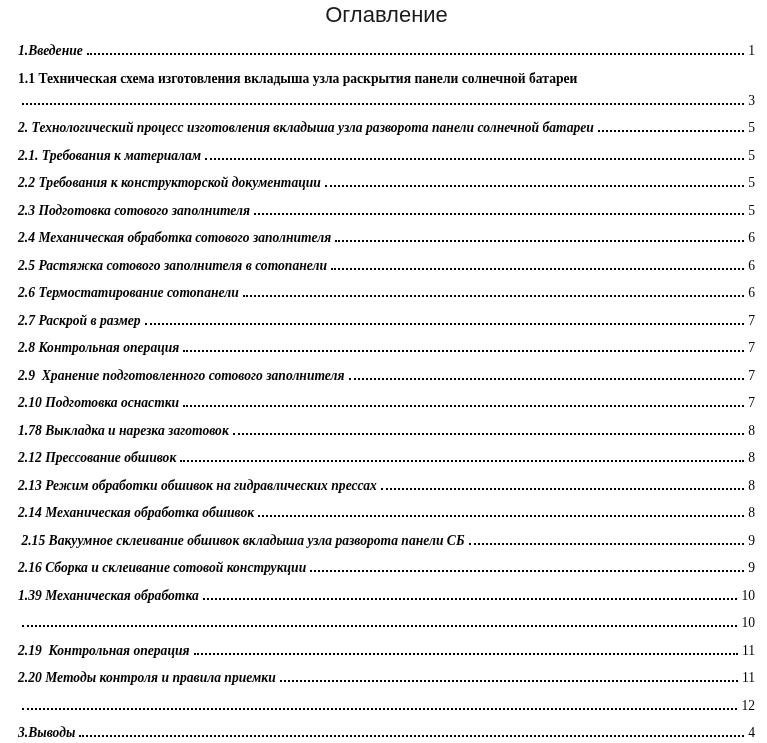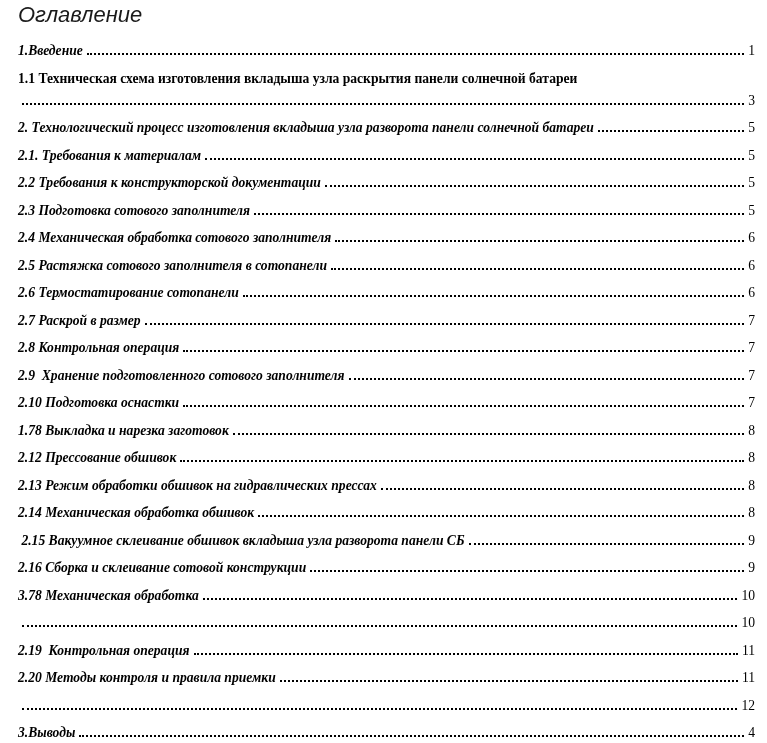--- a/index.html
+++ b/index.html
@@ -19,23 +19,22 @@
     width: 767px;
     height: 743px;
     padding: 2px 12px 0 18px;
   }
   .title {
     font-family: "Liberation Sans", sans-serif;
     font-weight: 400;
     font-size: 22px;
     line-height: 26px;
     color: #1a1a1a;
-    text-align: left;
+    text-align: center;
     margin: 0 0 12px 0;
-    font-style: italic;
   }
   .toc-entry {
     display: flex;
     flex-wrap: wrap;
     align-items: baseline;
     margin: 0 0 5.5px 0;
     font-size: 13.6px;
     font-weight: 700;
     line-height: 22px;
     color: #000000;
@@ -177,21 +176,21 @@
     <span class="pagenum">9</span>
   </div>
 
   <div class="toc-entry">
     <span class="label">2.16 Сборка и склеивание сотовой конструкции</span>
     <span class="leader"></span>
     <span class="pagenum">9</span>
   </div>
 
   <div class="toc-entry">
-    <span class="label">3.78 Механическая обработка</span>
+    <span class="label">1.39 Механическая обработка</span>
     <span class="leader"></span>
     <span class="pagenum">10</span>
   </div>
 
   <div class="toc-entry">
     <span class="leader"></span>
     <span class="pagenum">10</span>
   </div>
 
   <div class="toc-entry">

